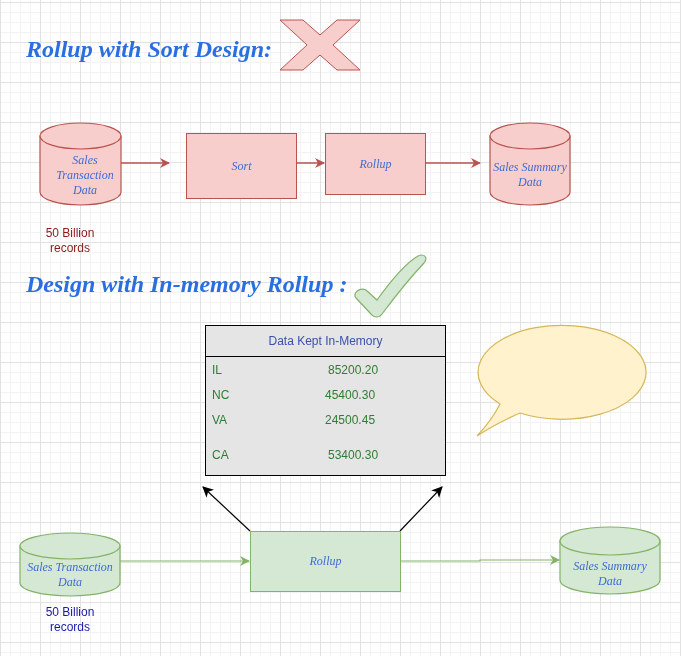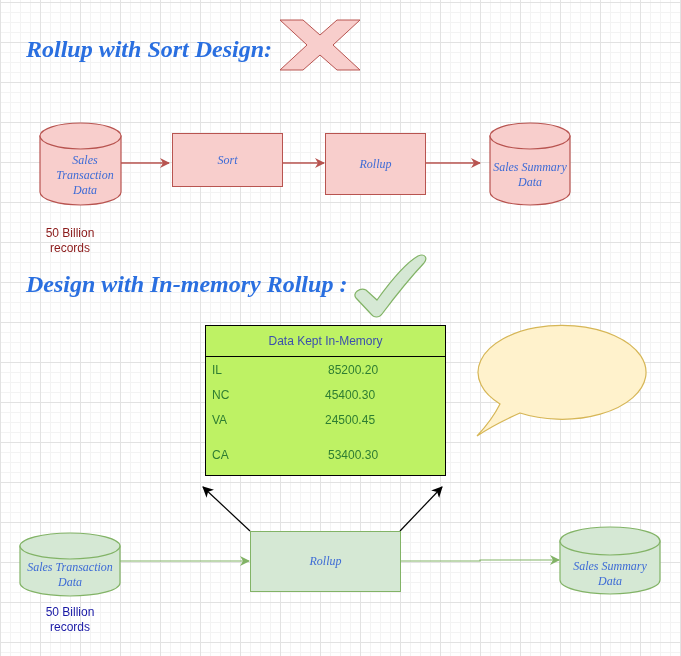--- a/index.html
+++ b/index.html
@@ -22,21 +22,21 @@
   }
   .shape-label {
     font-family: "Liberation Serif", serif; font-style: italic;
     color: #3d6bd6; font-size: 12px; text-align: center; line-height: 15px;
     display: flex; align-items: center; justify-content: center;
   }
   .note-red { color: #8b1a1a; font-size: 12px; text-align: center; line-height: 15px; }
   .note-blue { color: #1a1aa6; font-size: 12px; text-align: center; line-height: 15px; }
   .box-red { background: #f8cecc; border: 1.5px solid #b85450; box-sizing: border-box; }
   .box-green { background: #d5e8d4; border: 1.5px solid #82b366; box-sizing: border-box; }
-  #mem-table { border: 1.5px solid #000; background: #bef264; box-sizing: border-box; }
+  #mem-table { border: 1.5px solid #000; background: #e5e5e5; box-sizing: border-box; }
   #mem-table .hdr {
     height: 30px; border-bottom: 1.5px solid #000; color: #3b4fad;
     font-size: 12px; display: flex; align-items: center; justify-content: center;
   }
   .row { position: absolute; left: 0; right: 0; color: #2e7d32; font-size: 12px; }
   .row .k { position: absolute; left: 6px; }
   .row .v { position: absolute; left: 120px; }
   svg { position: absolute; left: 0; top: 0; overflow: visible; }
   .bubble-text {
     font-style: italic; font-size: 12px; color: #111; text-align: center; line-height: 15px;
@@ -97,21 +97,21 @@
 <div class="abs shape-label" style="left:40px; top:150px; width:90px; height:50px; flex-direction:column;">
   <span>Sales</span>
   <span>Transaction</span>
   <span>Data</span>
 </div>
 <div class="abs note-red" style="left:30px; top:226px; width:80px;">
   <div>50 Billion</div>
   <div>records</div>
 </div>
 
-<div class="abs box-red shape-label" style="left:172px; top:133px; width:111px; height:54px;">
+<div class="abs box-red shape-label" style="left:186px; top:133px; width:111px; height:66px;">
   <span>Sort</span>
 </div>
 <div class="abs box-red shape-label" style="left:325px; top:133px; width:101px; height:62px;">
   <span>Rollup</span>
 </div>
 
 <div class="abs shape-label" style="left:490px; top:158px; width:80px; height:34px; flex-direction:column;">
   <span>Sales Summary</span>
   <span>Data</span>
 </div>

